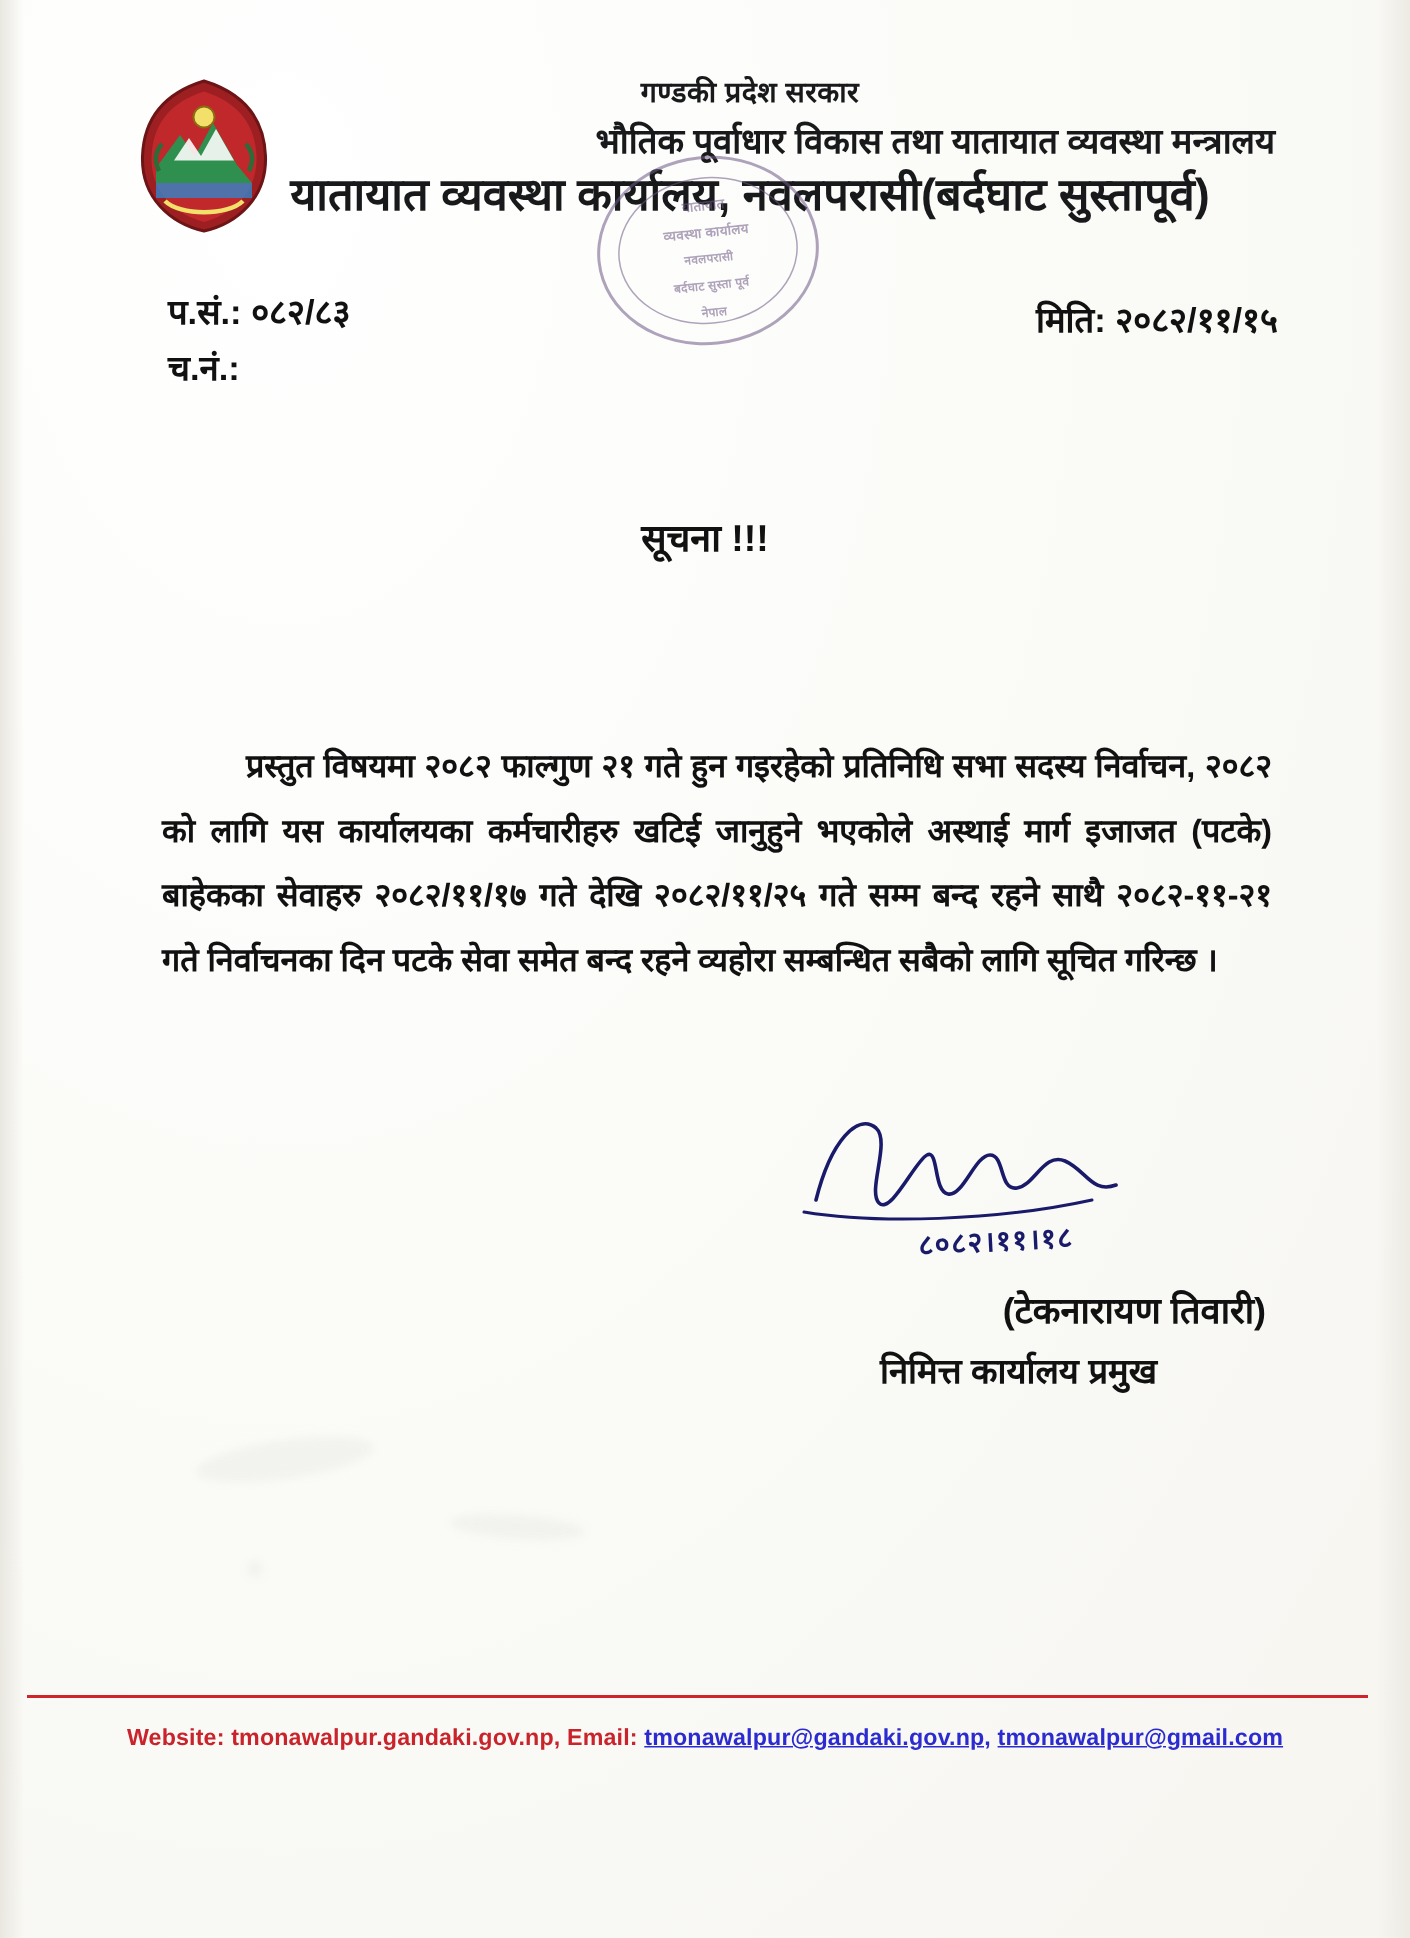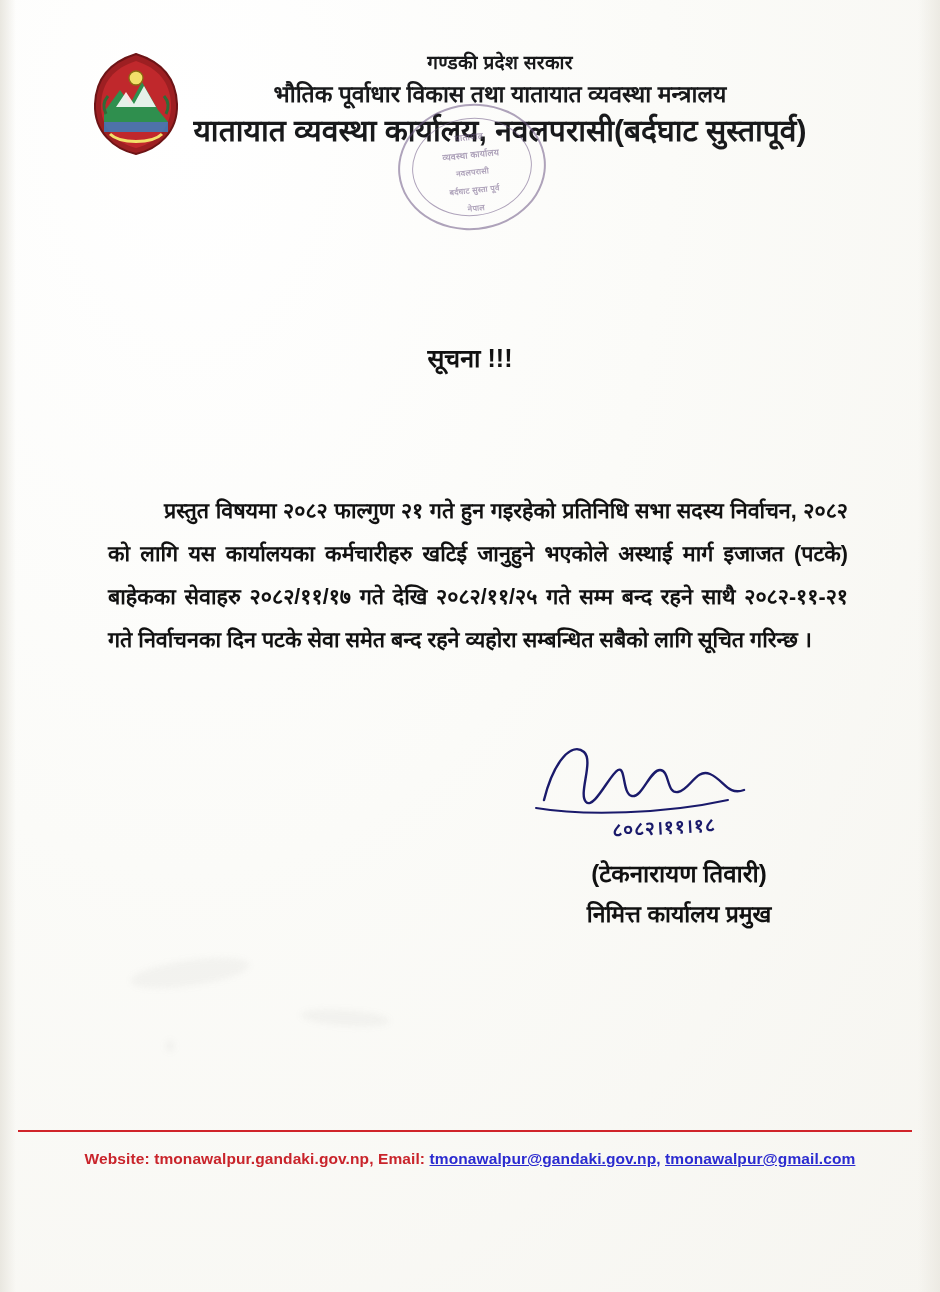--- a/index.html
+++ b/index.html
@@ -58,20 +58,21 @@
     font-size: 19px;
     font-weight: 700;
     letter-spacing: .3px;
     line-height: 1.35;
   }
   .ministry-line {
     font-size: 23px;
     font-weight: 700;
     line-height: 1.4;
     margin-top: 2px;
+    text-align: right;
   }
   .office-line {
     font-size: 30px;
     font-weight: 700;
     line-height: 1.35;
     margin-top: 1px;
     white-space: nowrap;
     text-align: center;
   }
   .province-line {
@@ -195,20 +196,21 @@
     letter-spacing: 1px;
     margin-top: -16px;
     margin-left: -30px;
     transform: rotate(-3deg);
   }
   .signer-name {
     margin-top: 16px;
     font-size: 24px;
     font-weight: 700;
     color: #111;
+    text-align: right;
   }
   .signer-post {
     margin-top: 8px;
     font-size: 23px;
     font-weight: 700;
     color: #111;
   }
 
   
   .smudge {
@@ -275,21 +277,35 @@
   <div class="stamp">
     <div class="ring"></div>
     <div class="ring inner"></div>
     <div class="st-text st1">यातायात</div>
     <div class="st-text st2">व्यवस्था  कार्यालय</div>
     <div class="st-text st3">नवलपरासी</div>
     <div class="st-text st4">बर्दघाट सुस्ता पूर्व</div>
     <div class="st-text st5">नेपाल</div>
   </div>
 
-
+  <div class="ref-block">
+    <div class="ref-line">
+      <span>प.सं.:</span>
+      <span>०८२/८३</span>
+    </div>
+    <div class="ref-line">
+      <span>च.नं.:</span>
+      <span></span>
+    </div>
+  </div>
+
+  <div class="date-block">
+    <span>मिति:</span>
+    <span>२०८२/११/१५</span>
+  </div>
 
   <div class="notice-title">सूचना !!!</div>
 
 
   <div class="body-text">प्रस्तुत विषयमा २०८२ फाल्गुण २१ गते हुन गइरहेको प्रतिनिधि सभा सदस्य निर्वाचन, २०८२ को लागि यस कार्यालयका कर्मचारीहरु खटिई जानुहुने भएकोले अस्थाई मार्ग इजाजत (पटके) बाहेकका सेवाहरु २०८२/११/१७ गते देखि २०८२/११/२५ गते सम्म बन्द रहने साथै २०८२-११-२१ गते निर्वाचनका दिन पटके सेवा समेत बन्द रहने व्यहोरा सम्बन्धित सबैको लागि सूचित गरिन्छ ।</div>
 
   <div class="sign-wrap">
     <div class="signature">
       <svg viewBox="0 0 330 100" width="330" height="100" aria-hidden="true">
         <path d="M30 70 C40 30 58 12 70 22 C80 31 64 64 72 72 C80 80 96 44 104 40 C112 36 108 64 118 66 C128 68 136 40 146 40 C156 40 152 64 164 62 C176 60 182 38 196 44 C210 50 214 66 230 60" fill="none" stroke="#1a1a6b" stroke-width="2.4" stroke-linecap="round"></path>

